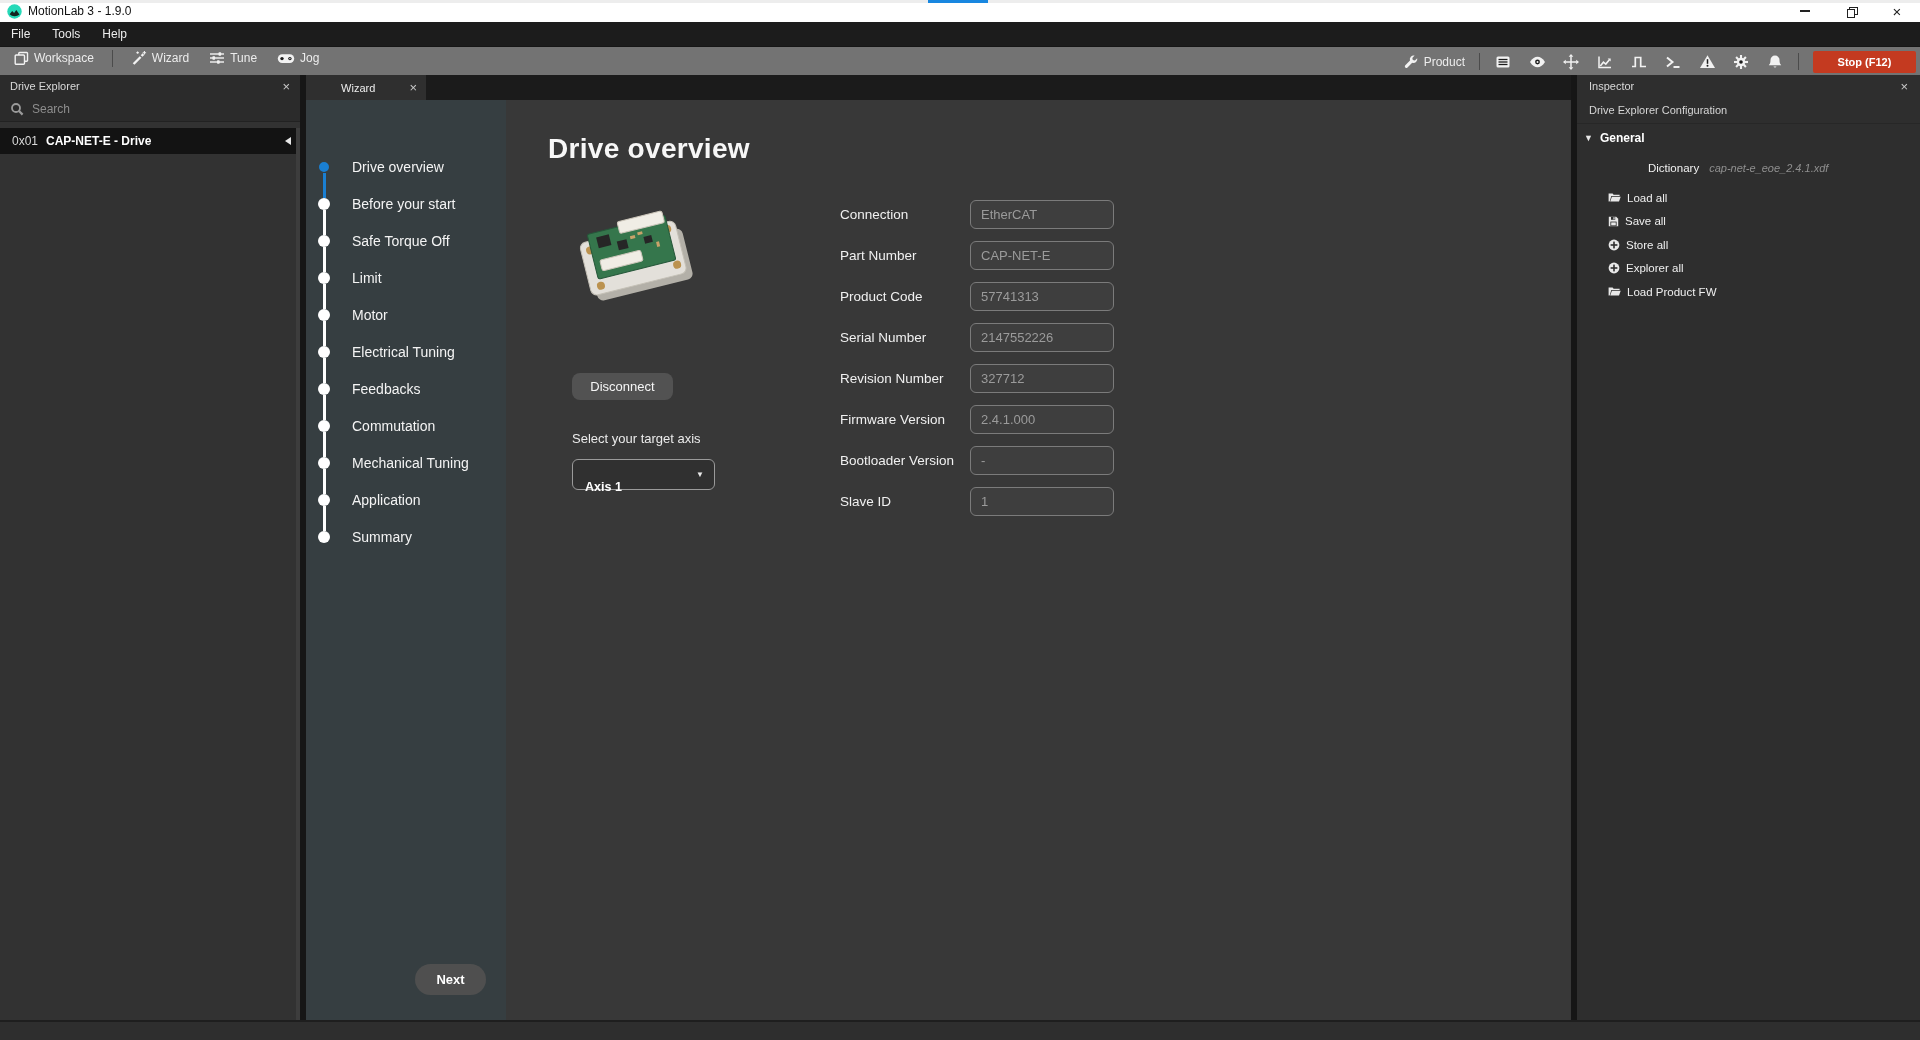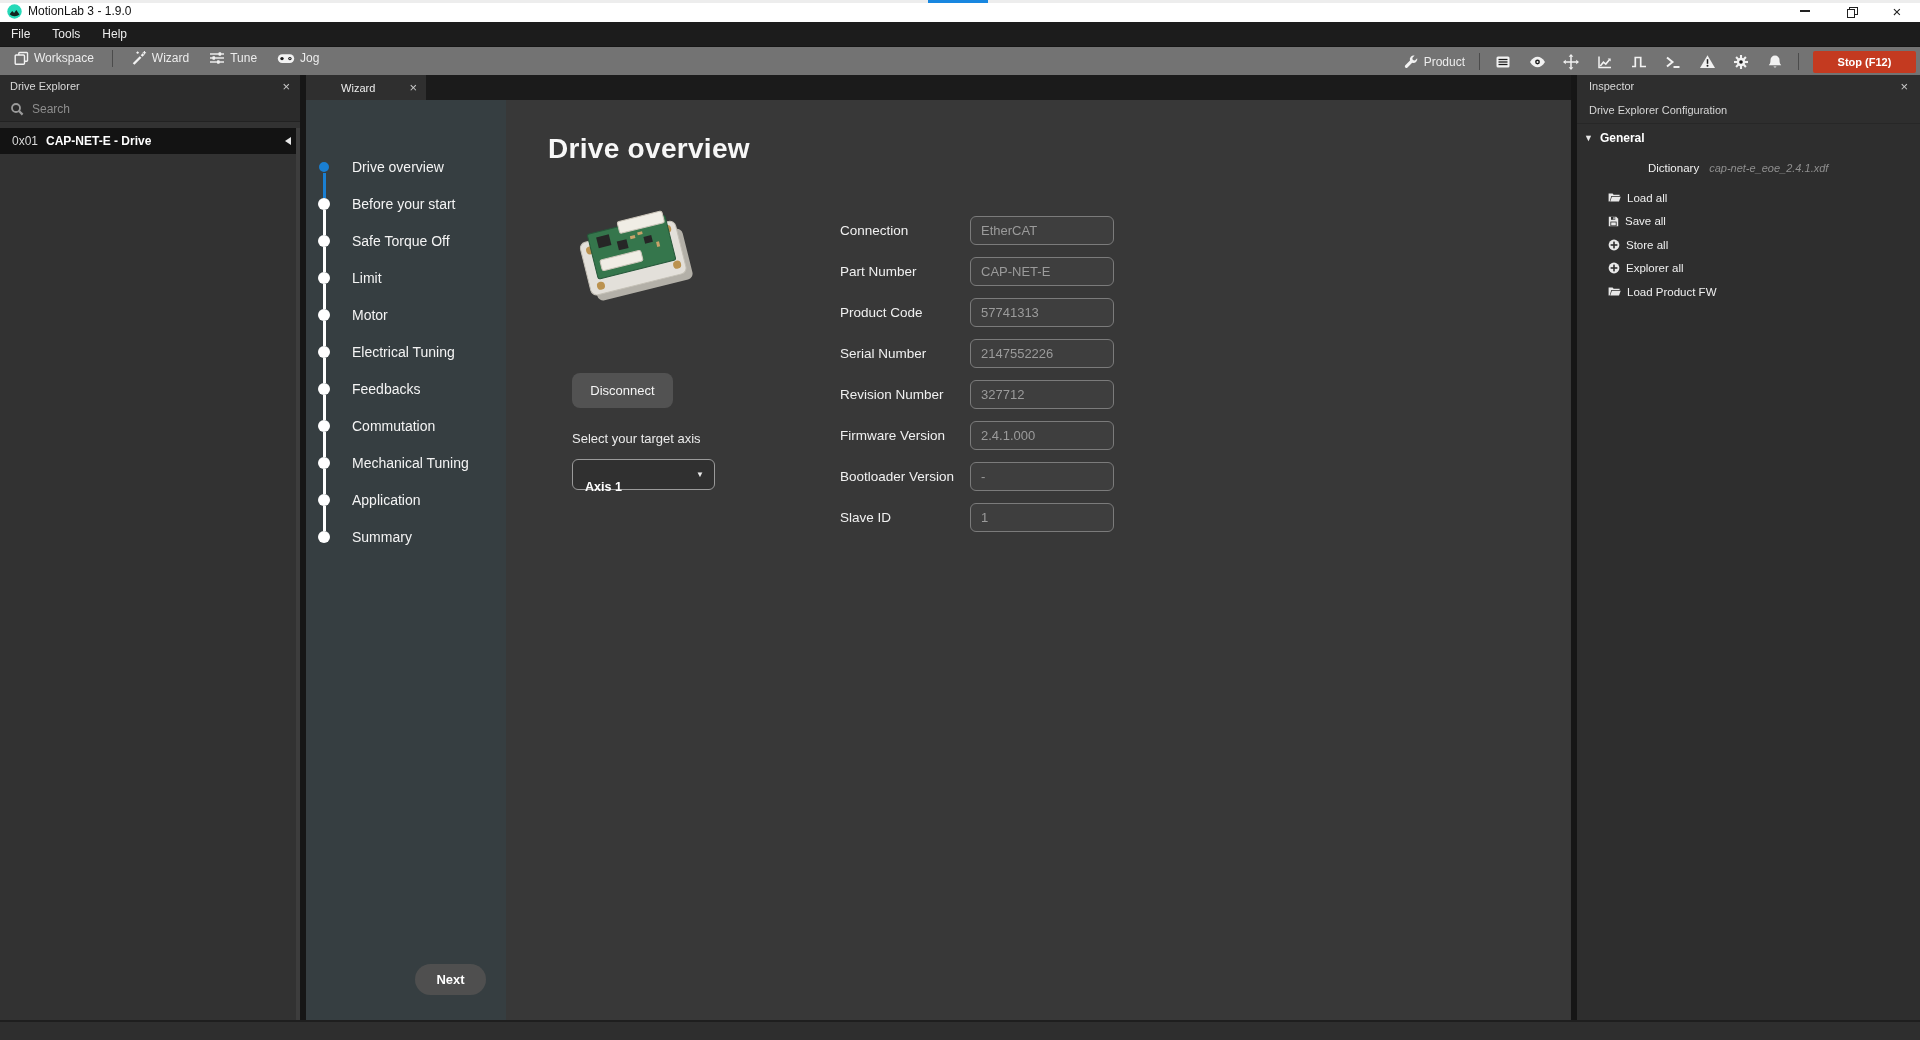--- a/index.html
+++ b/index.html
@@ -63,29 +63,29 @@
   .step.active .dot { width:8px; height:8px; border:5px solid #1a7fd2; background:#ffffff; }
   .step:not(.last)::after { content:""; position:absolute; left:16.5px; top:25px; width:3px; height:25px; background:#ffffff; z-index:1; }
   .step.first:not(.last)::after { background:#1a7fd2; }
   .step-label { margin-left:10px; color:#f4f4f4; font-size:14px; }
   .next-btn { position:absolute; left:109px; top:864px; width:71px; height:31px; background:#4f4f4f; border-radius:16px;
               color:#fff; font-size:13px; font-weight:bold; display:flex; align-items:center; justify-content:center; }
 
   .wizard-main { position:absolute; left:506px; top:100px; width:1065px; height:920px; background:#383838; }
   .page-heading { position:absolute; left:42px; top:33px; font-size:28px; font-weight:bold; color:#f7f7f7; letter-spacing:.3px; }
   .device-img { position:absolute; left:62px; top:98px; }
-  .disconnect-btn { position:absolute; left:66px; top:273px; width:101px; height:35px; background:#525252; border-radius:8px;
+  .disconnect-btn { position:absolute; left:66px; top:273px; width:101px; height:27px; background:#525252; border-radius:8px;
                     color:#f5f5f5; font-size:13px; display:flex; align-items:center; justify-content:center; }
   .axis-label { position:absolute; left:66px; top:331px; font-size:13px; color:#ebebeb; }
   .axis-select { position:absolute; left:66px; top:359px; width:143px; height:31px; background:#303030; border:1px solid #9a9a9a;
                  border-radius:6px; display:flex; align-items:center; justify-content:space-between; padding:0 10px 0 12px; }
   .axis-value { color:#fff; font-size:12.5px; font-weight:bold;margin-top:25px; }
   .axis-caret { color:#e8e8e8; font-size:8px; }
 
-  .form-col { position:absolute; left:334px; top:116px; width:274px; }
+  .form-col { position:absolute; left:334px; top:100px; width:274px; }
   .f-row { display:flex; justify-content:space-between; align-items:center; height:29px; margin-bottom:12px; }
   .f-label { color:#f0f0f0; font-size:13.5px; }
   .f-input { width:144px; height:29px; background:#3e3e3e; border:1px solid #7b7b7b; border-radius:6px; color:#9b9b9b;
              font-size:13px; padding-left:10px; font-family:"Liberation Sans", sans-serif; outline:none; }
 
   
   .inspector { position:absolute; left:1577px; top:75px; width:343px; height:945px; background:#2e2e2e; }
   .insp-header { height:22px; display:flex; align-items:center; justify-content:space-between; padding:0 12px; }
   .insp-sub { height:27px; display:flex; align-items:center; padding:0 12px; color:#d6d6d6; font-size:11px; border-bottom:1px solid #272727; }
   .insp-section { height:28px; display:flex; align-items:center; gap:7px; padding:0 7px; }

